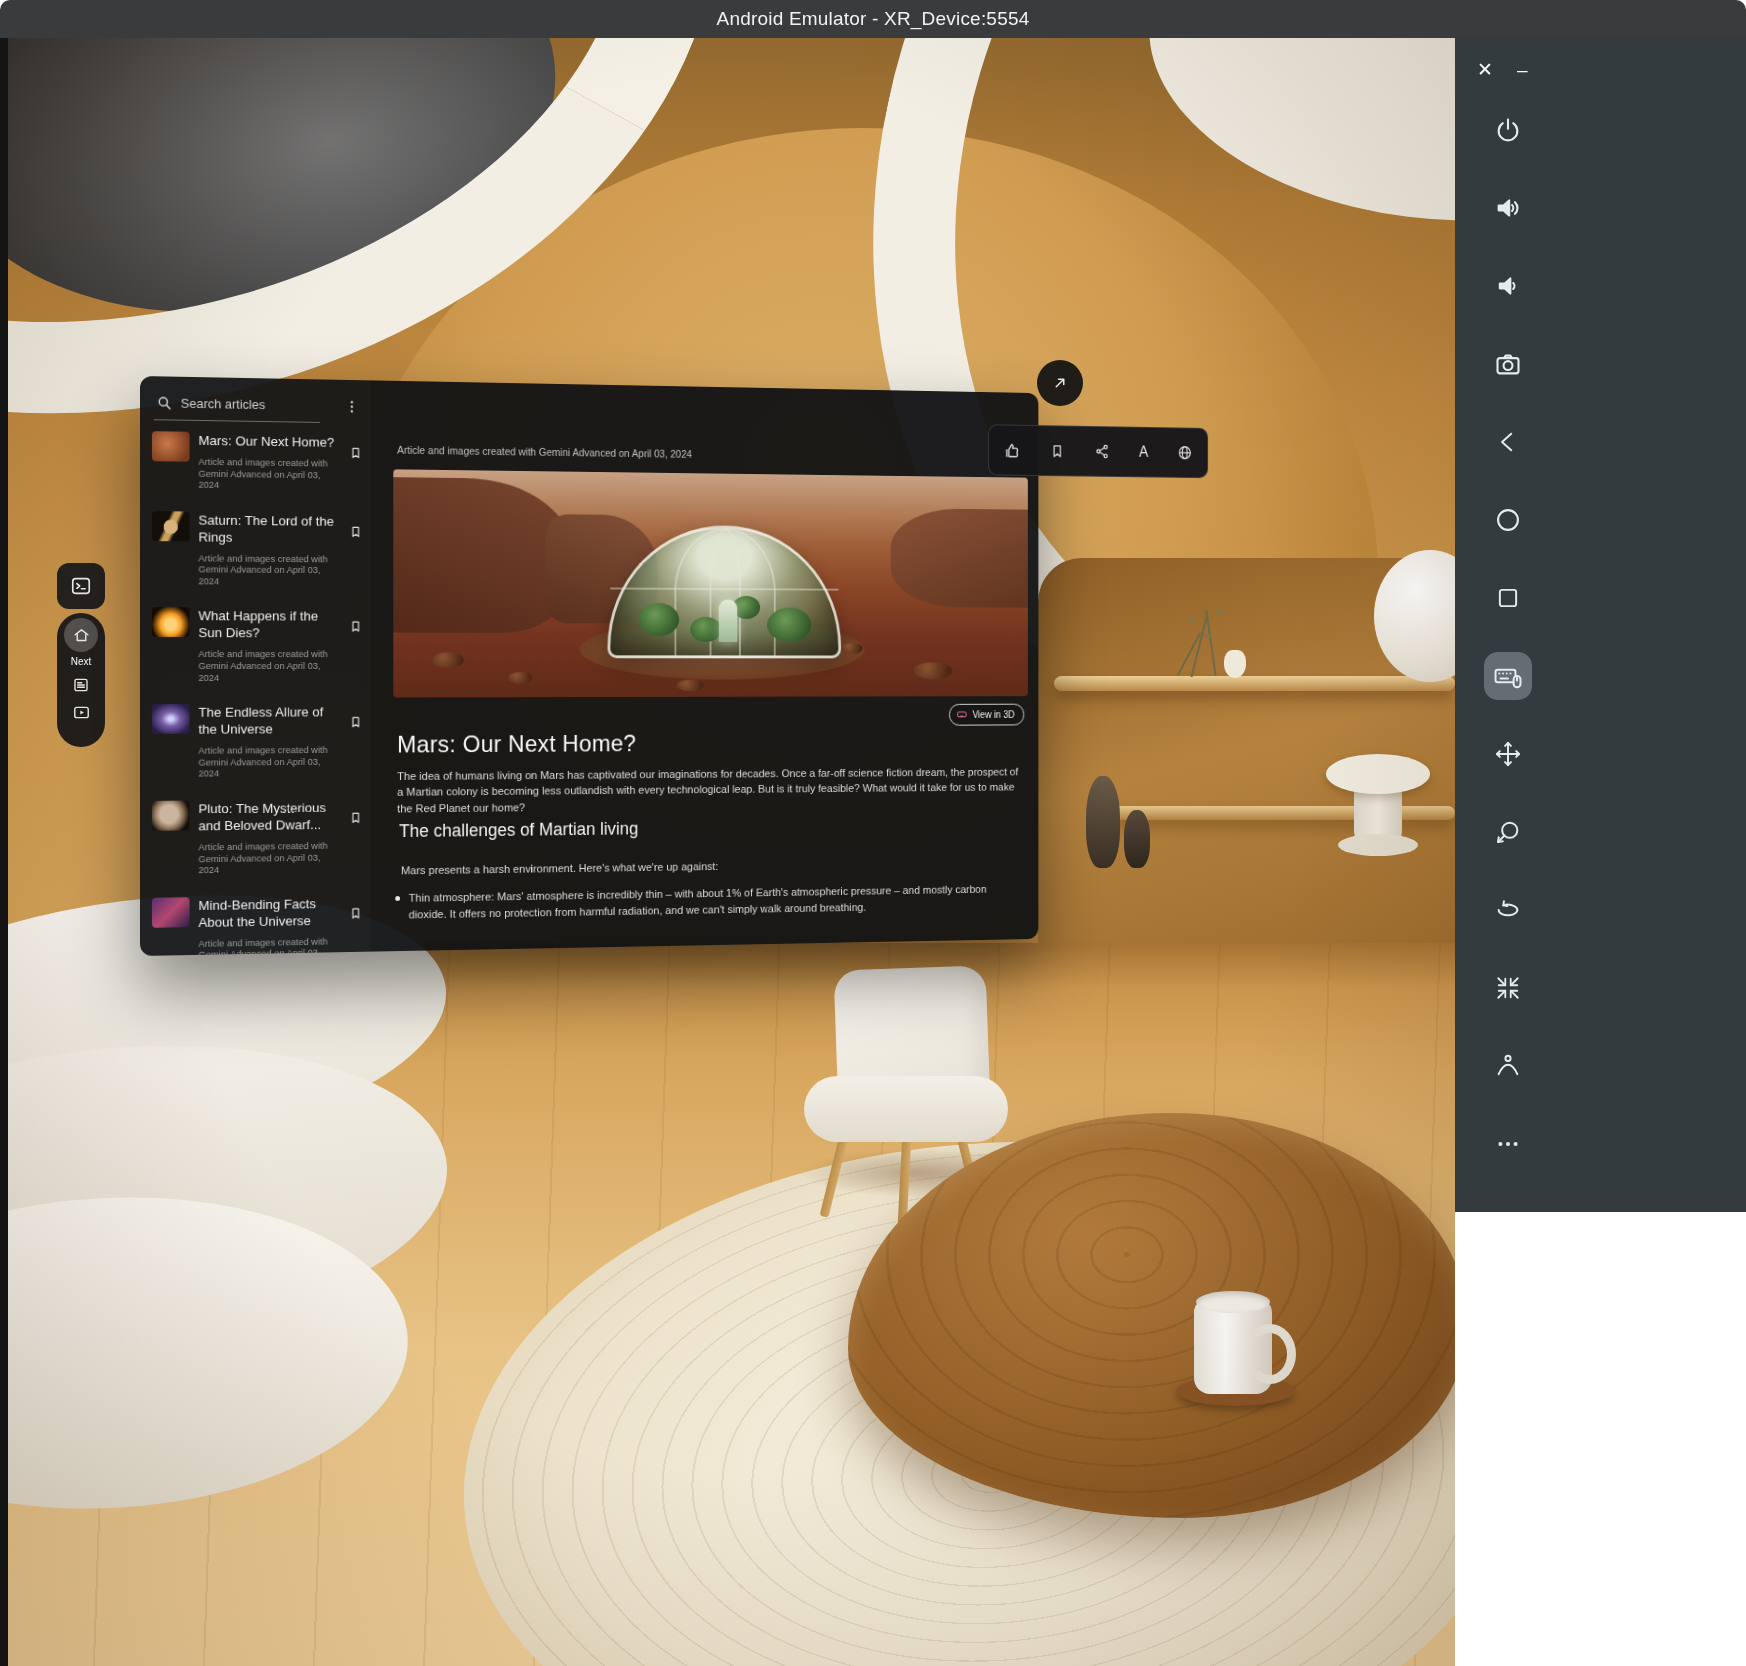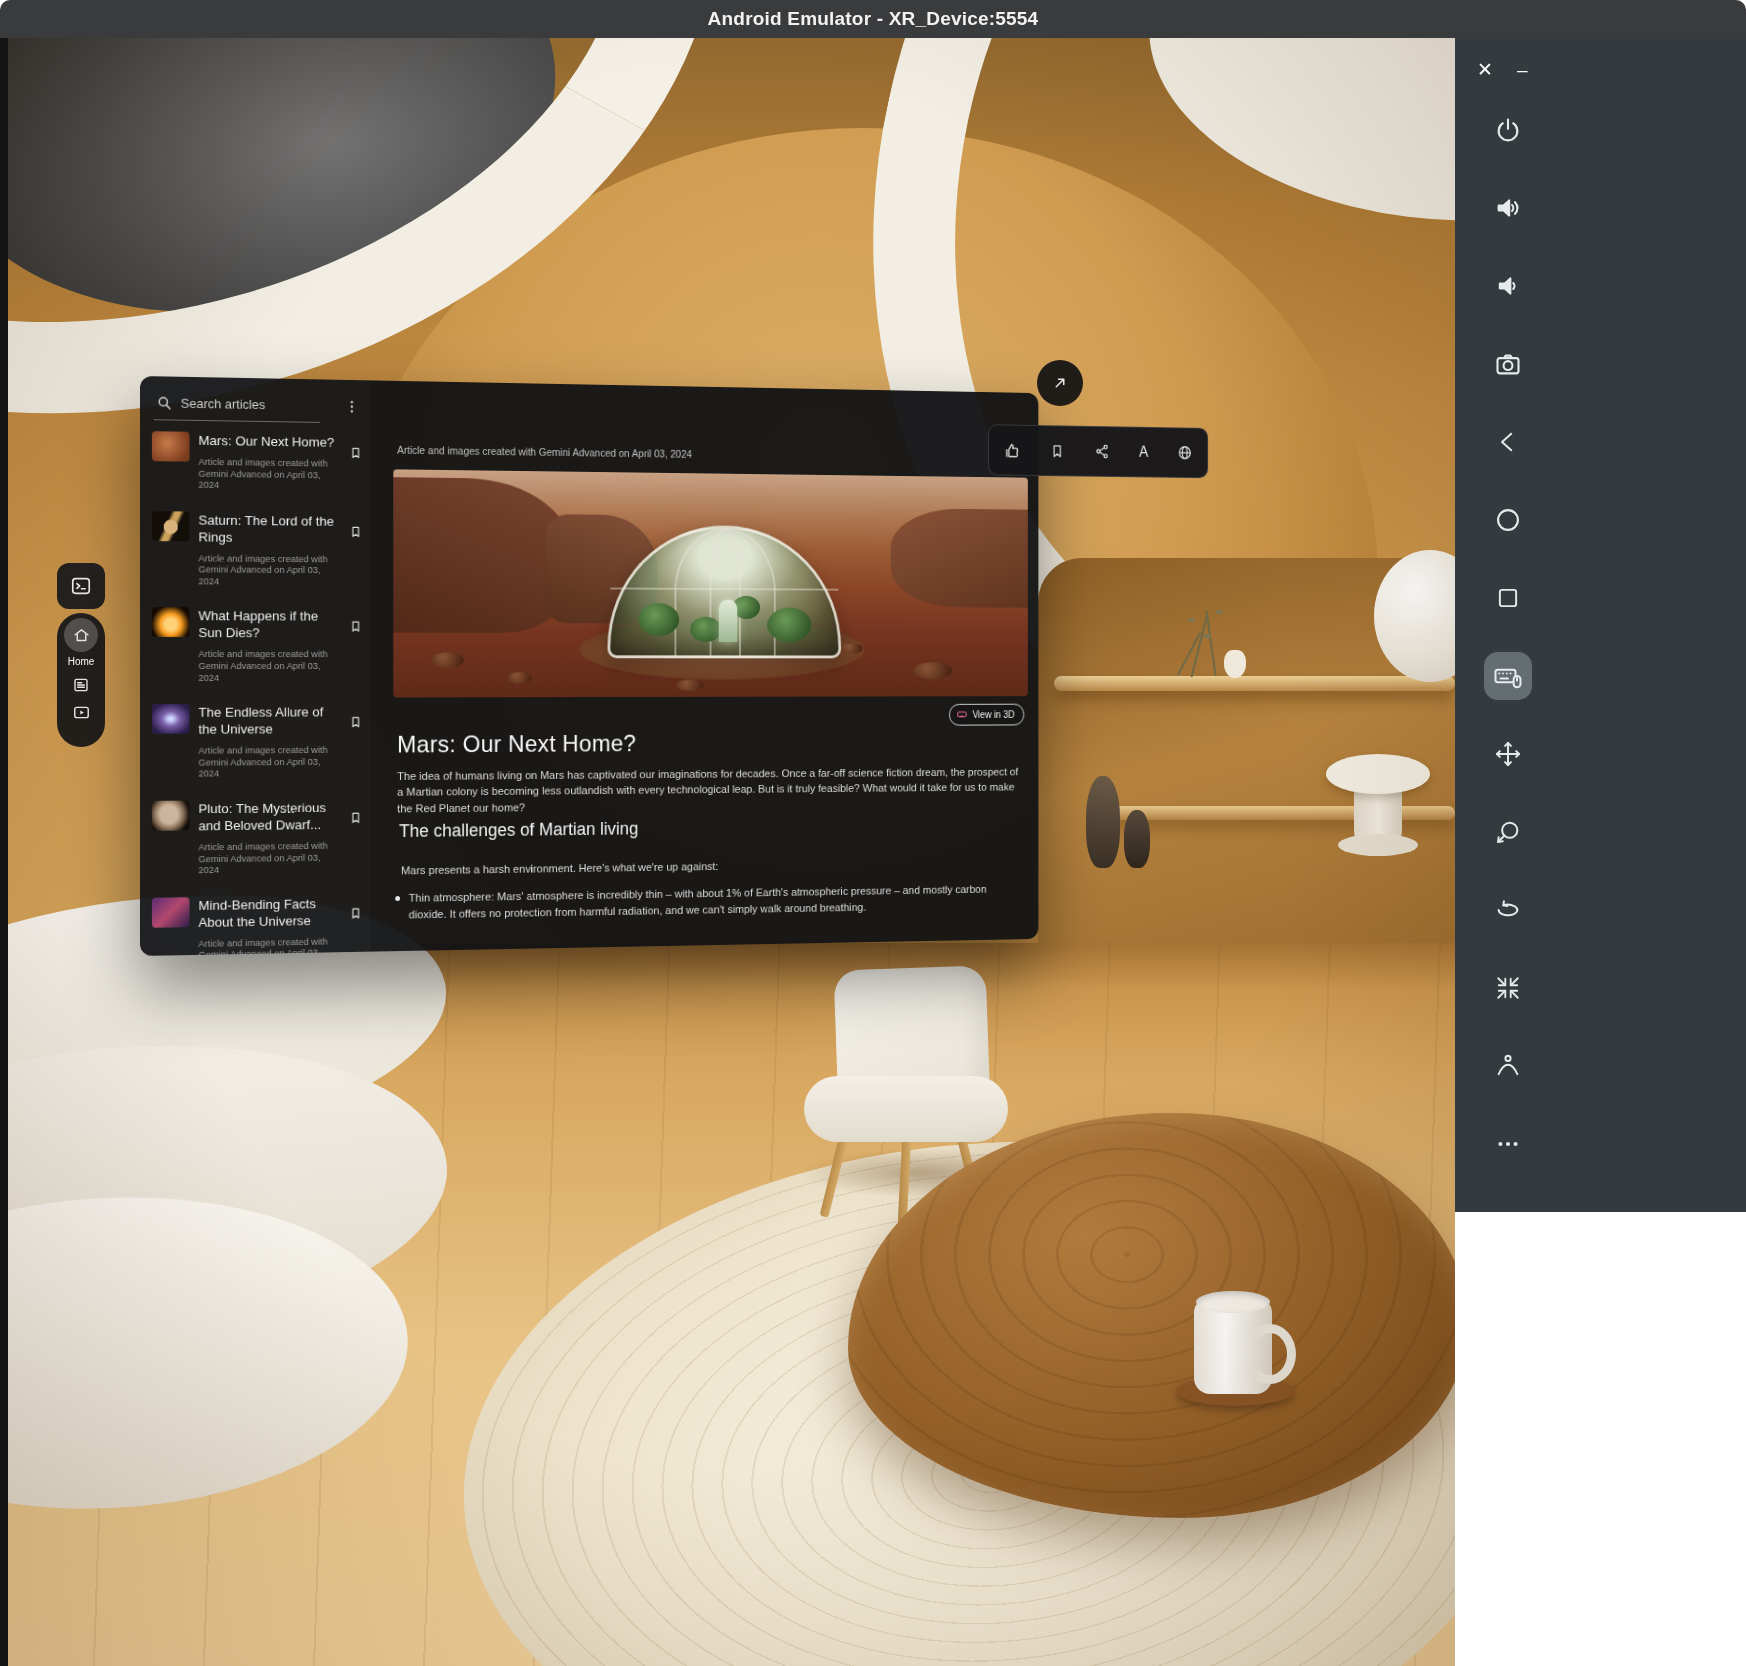--- a/index.html
+++ b/index.html
@@ -3,21 +3,21 @@
 <meta charset="utf-8">
 <style>
   * { margin:0; padding:0; box-sizing:border-box; }
   html,body { background:#ffffff; }
   body { font-family:"Liberation Sans", sans-serif; }
   .screen { position:relative; width:1746px; height:1666px; background:#ffffff; overflow:hidden; }
 
   
   .titlebar { position:absolute; left:0; top:0; width:1746px; height:38px; background:#3a3b3d;
     border-radius:10px 10px 0 0; display:flex; align-items:center; justify-content:center;
-    color:#f2f2f2; font-weight:bold; font-size:19px; letter-spacing:.2px; }
+    color:#f2f2f2; font-weight:normal; font-size:19px; letter-spacing:.2px; }
 
   .frame-left { position:absolute; left:0; top:38px; width:8px; height:1628px; background:#141414; }
 
   
   .scene { position:absolute; left:8px; top:38px; width:1447px; height:1628px; overflow:hidden;
     background:linear-gradient(180deg,#93692f 0%,#b07c36 10%,#c08a41 22%,#cc984e 38%,#d3a258 55%,#cf9c50 75%,#c28a42 100%); }
   .scene * { position:absolute; }
   .wall-dome { left:340px; top:90px; width:1030px; height:900px; border-radius:50%;
     background:radial-gradient(ellipse at 46% 38%, #dcae66 0%, #d09c52 45%, #ba8438 75%, #a87330 100%); }
   .ceiling-window { left:-70px; top:-130px; width:620px; height:400px; border-radius:50%; transform:rotate(-10deg);
@@ -241,21 +241,21 @@
         <line x1="12.5" y1="15" x2="16.5" y2="15"></line>
     </svg>
   </div>
   <div class="dock">
     <div class="dock-home-btn">
       <svg class="ic" width="17" height="17" viewBox="0 0 24 24" fill="none" stroke="currentColor" stroke-width="2" stroke-linecap="round" stroke-linejoin="round">
         <path d="M3 11 L12 4 L21 11"></path>
           <path d="M6 10 V19 H18 V10"></path>
       </svg>
     </div>
-    <div class="dock-label">Home</div>
+    <div class="dock-label">Next</div>
     <div>
       <svg class="ic" width="18" height="18" viewBox="0 0 24 24" fill="none" stroke="currentColor" stroke-width="1.8" stroke-linecap="round">
         <rect x="4" y="4.5" width="16" height="15" rx="2"></rect>
           <line x1="7.5" y1="9" x2="13" y2="9"></line>
           <line x1="7.5" y1="12" x2="16.5" y2="12"></line>
           <line x1="7.5" y1="15" x2="16.5" y2="15"></line>
       </svg>
     </div>
     <div>
       <svg class="ic" width="19" height="19" viewBox="0 0 24 24" fill="none" stroke="currentColor" stroke-width="1.8" stroke-linejoin="round">

